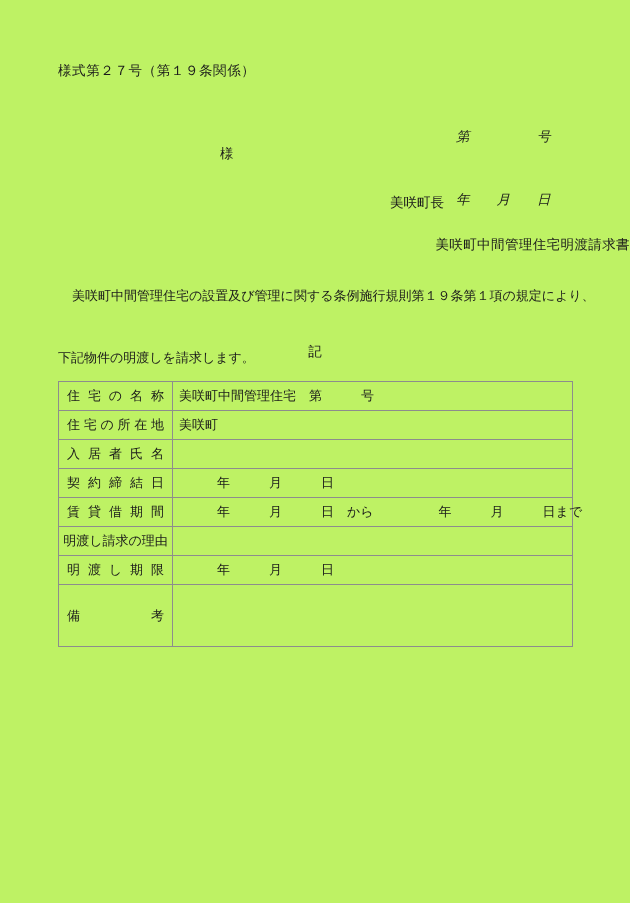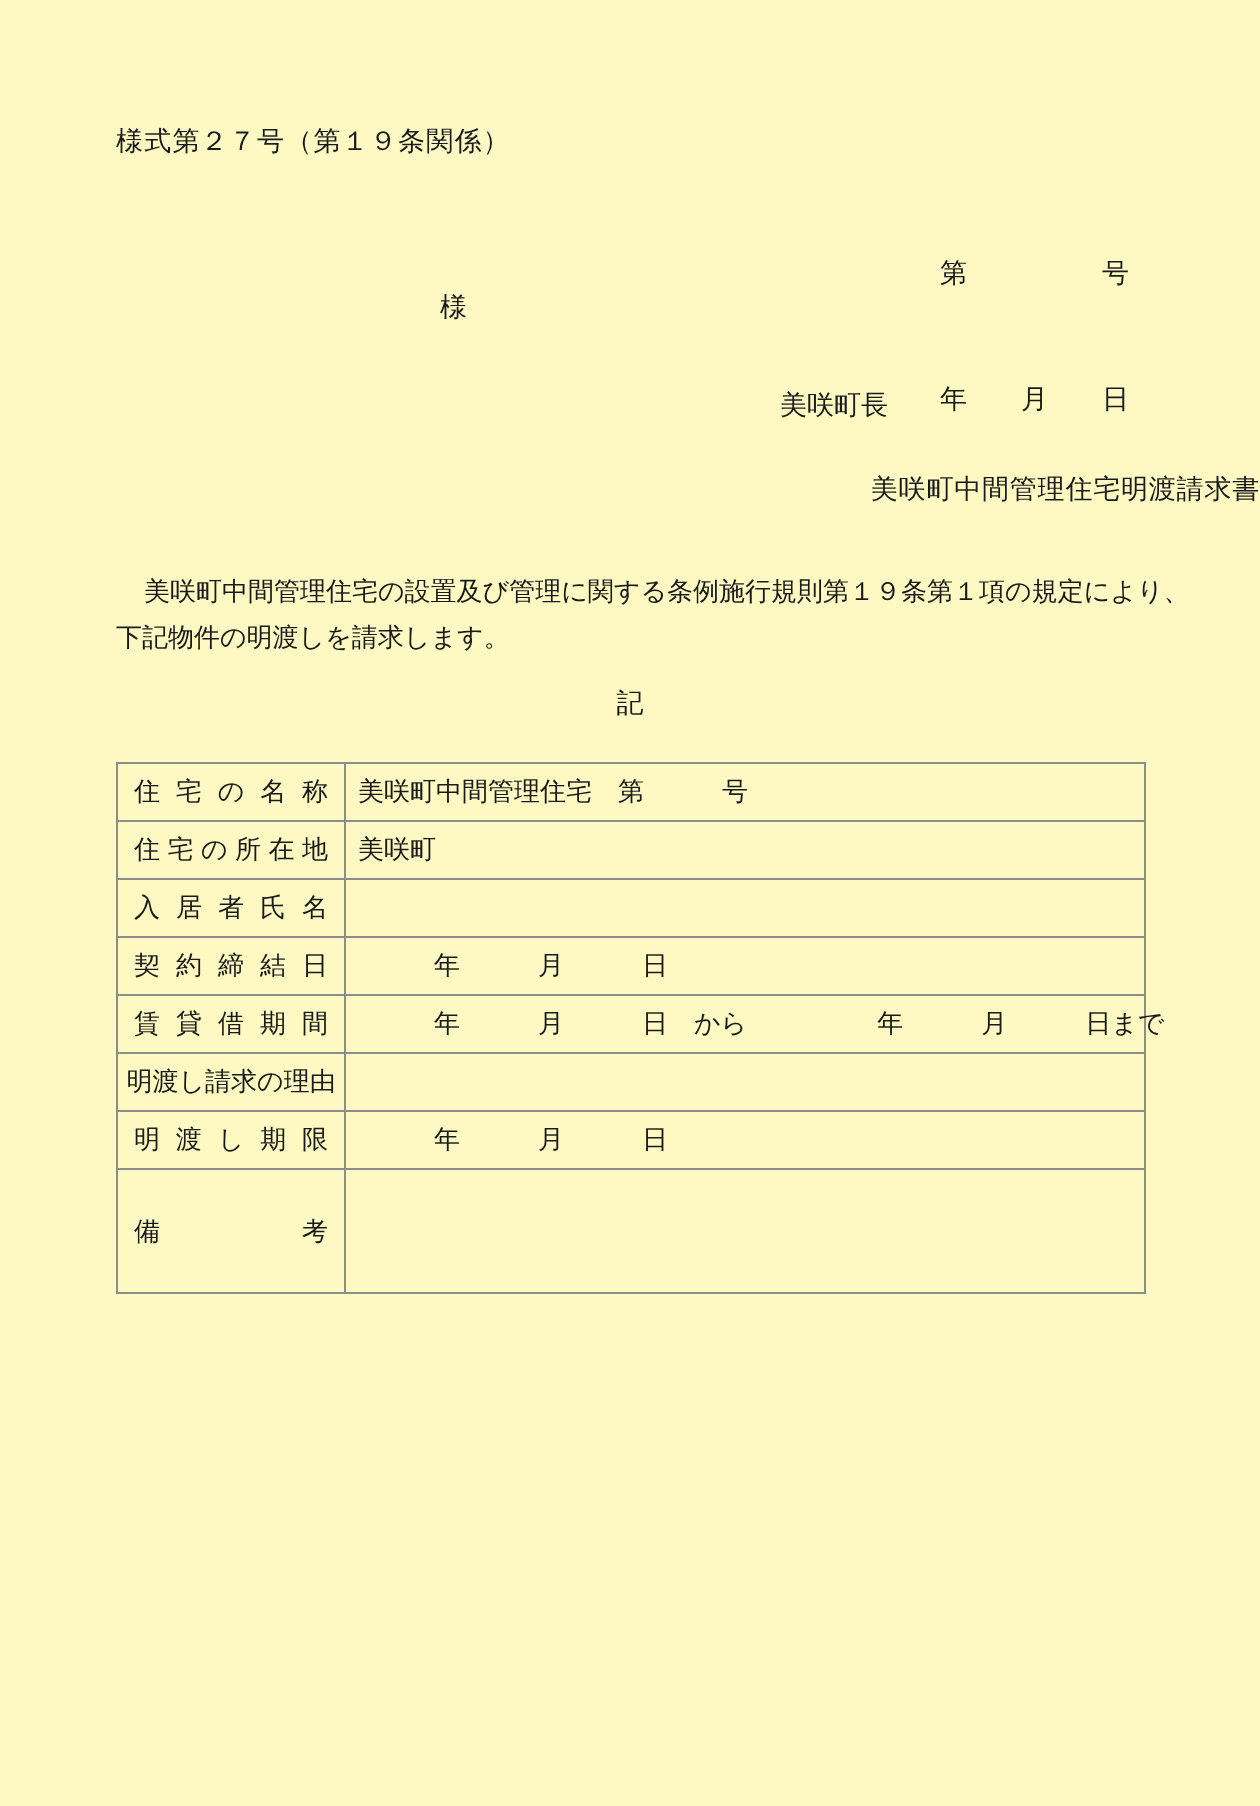--- a/index.html
+++ b/index.html
@@ -9,41 +9,42 @@
     background: #ffffff;
   }
   body {
     font-family: "Liberation Serif", "DejaVu Serif", serif;
     color: #1a1a1a;
   }
   .page {
     position: relative;
     width: 630px;
     height: 903px;
-    background: #fef9c3;
+    background: #bef264;
     overflow: hidden;
     box-sizing: border-box;
   }
 
   
   .form-number {
     position: absolute;
     left: 58px;
     top: 62px;
     font-size: 13.5px;
     letter-spacing: 0.6px;
     white-space: pre;
   }
   .doc-meta {
     position: absolute;
-    left: 470px;
+    left: 456px;
     top: 84px;
     font-size: 13.5px;
     line-height: 21px;
     white-space: pre;
+    font-style: italic;
   }
   .doc-meta div { white-space: pre; }
 
   .addressee {
     position: absolute;
     left: 220px;
     top: 145px;
     font-size: 13.5px;
     white-space: pre;
   }
@@ -70,21 +71,21 @@
   
   .body-text {
     position: absolute;
     left: 58px;
     top: 284px;
     width: 520px;
     font-size: 13px;
     line-height: 23px;
   }
   .body-text .line1 { text-indent: 14px; white-space: pre; }
-  .body-text .line2 { white-space: pre; }
+  .body-text .line2 { white-space: pre; margin-top: 39px; }
 
   .ki-mark {
     position: absolute;
     left: 0;
     right: 0;
     top: 343px;
     text-align: center;
     font-size: 13.5px;
   }
 

